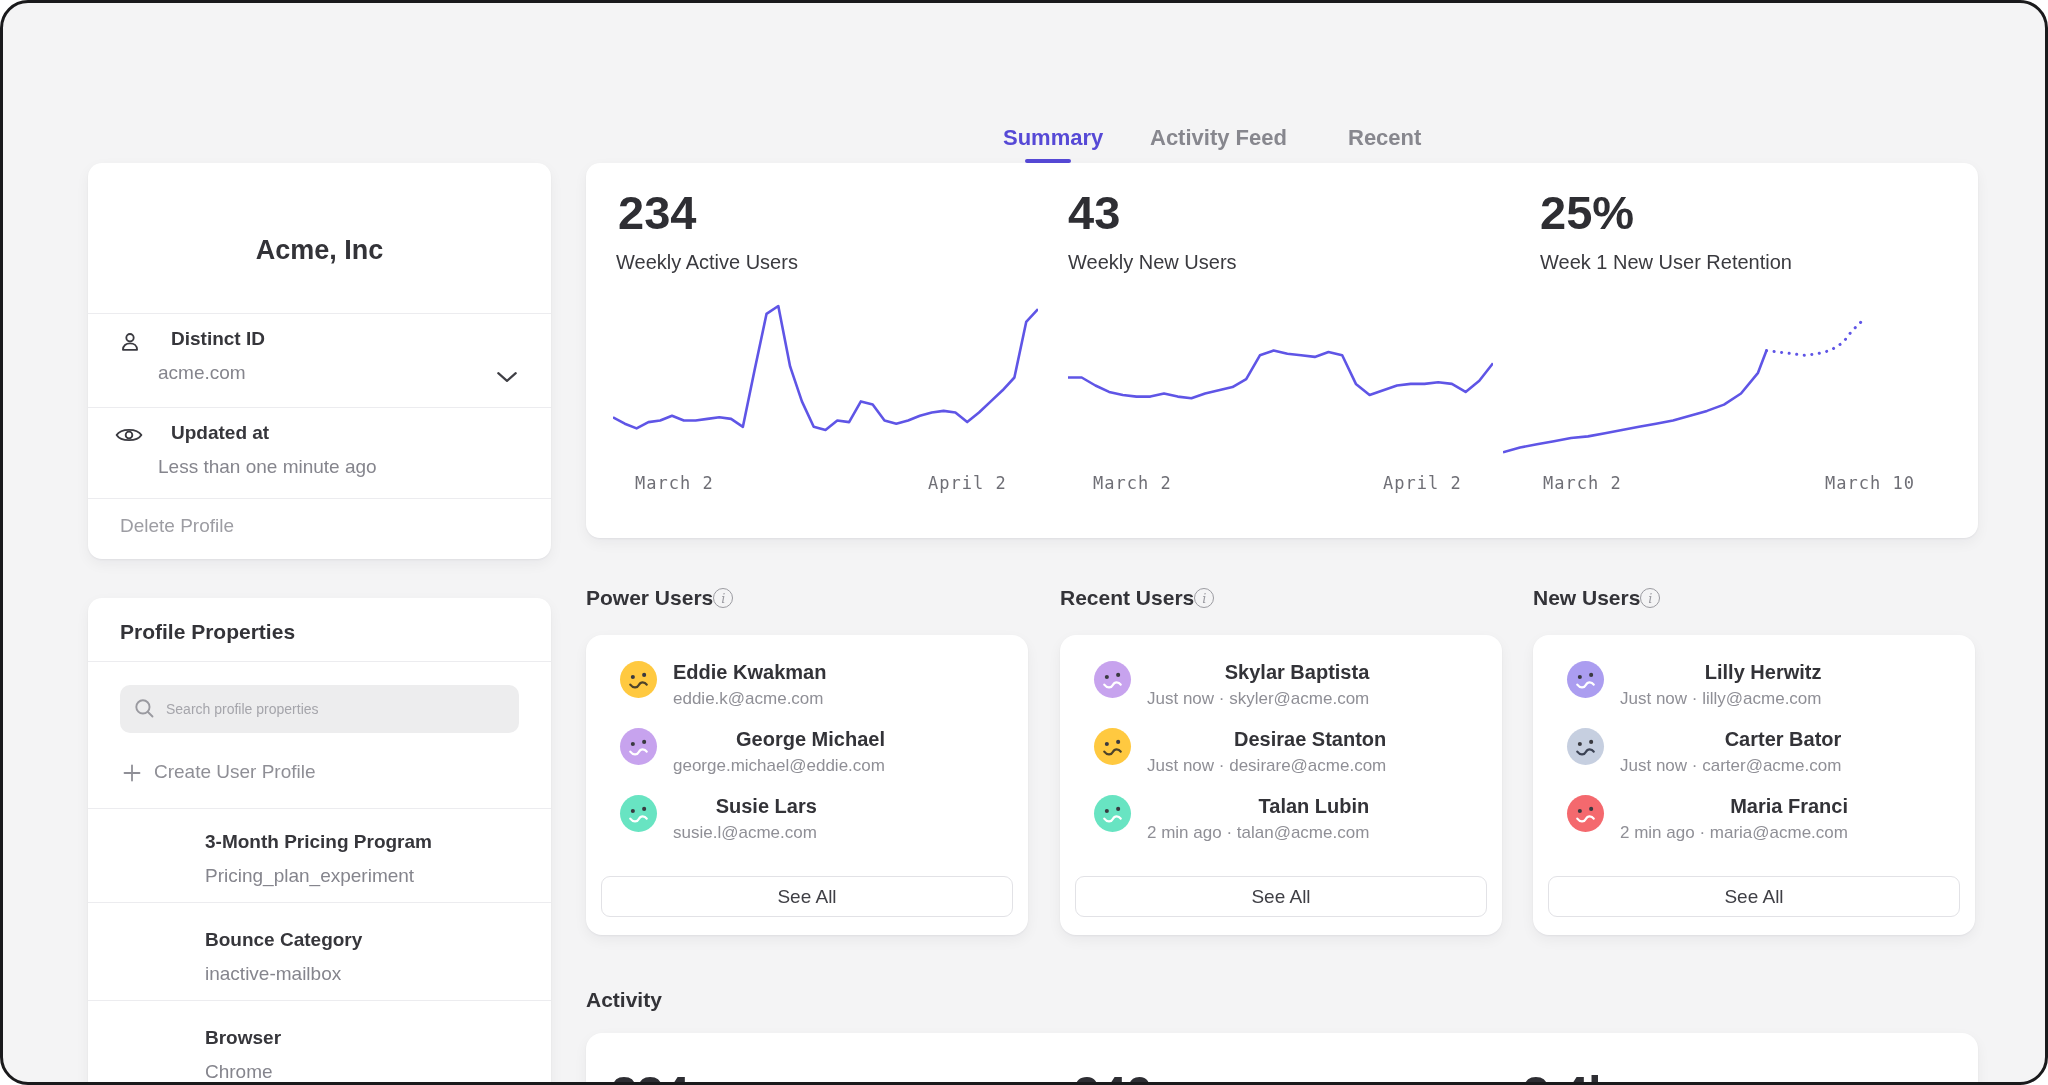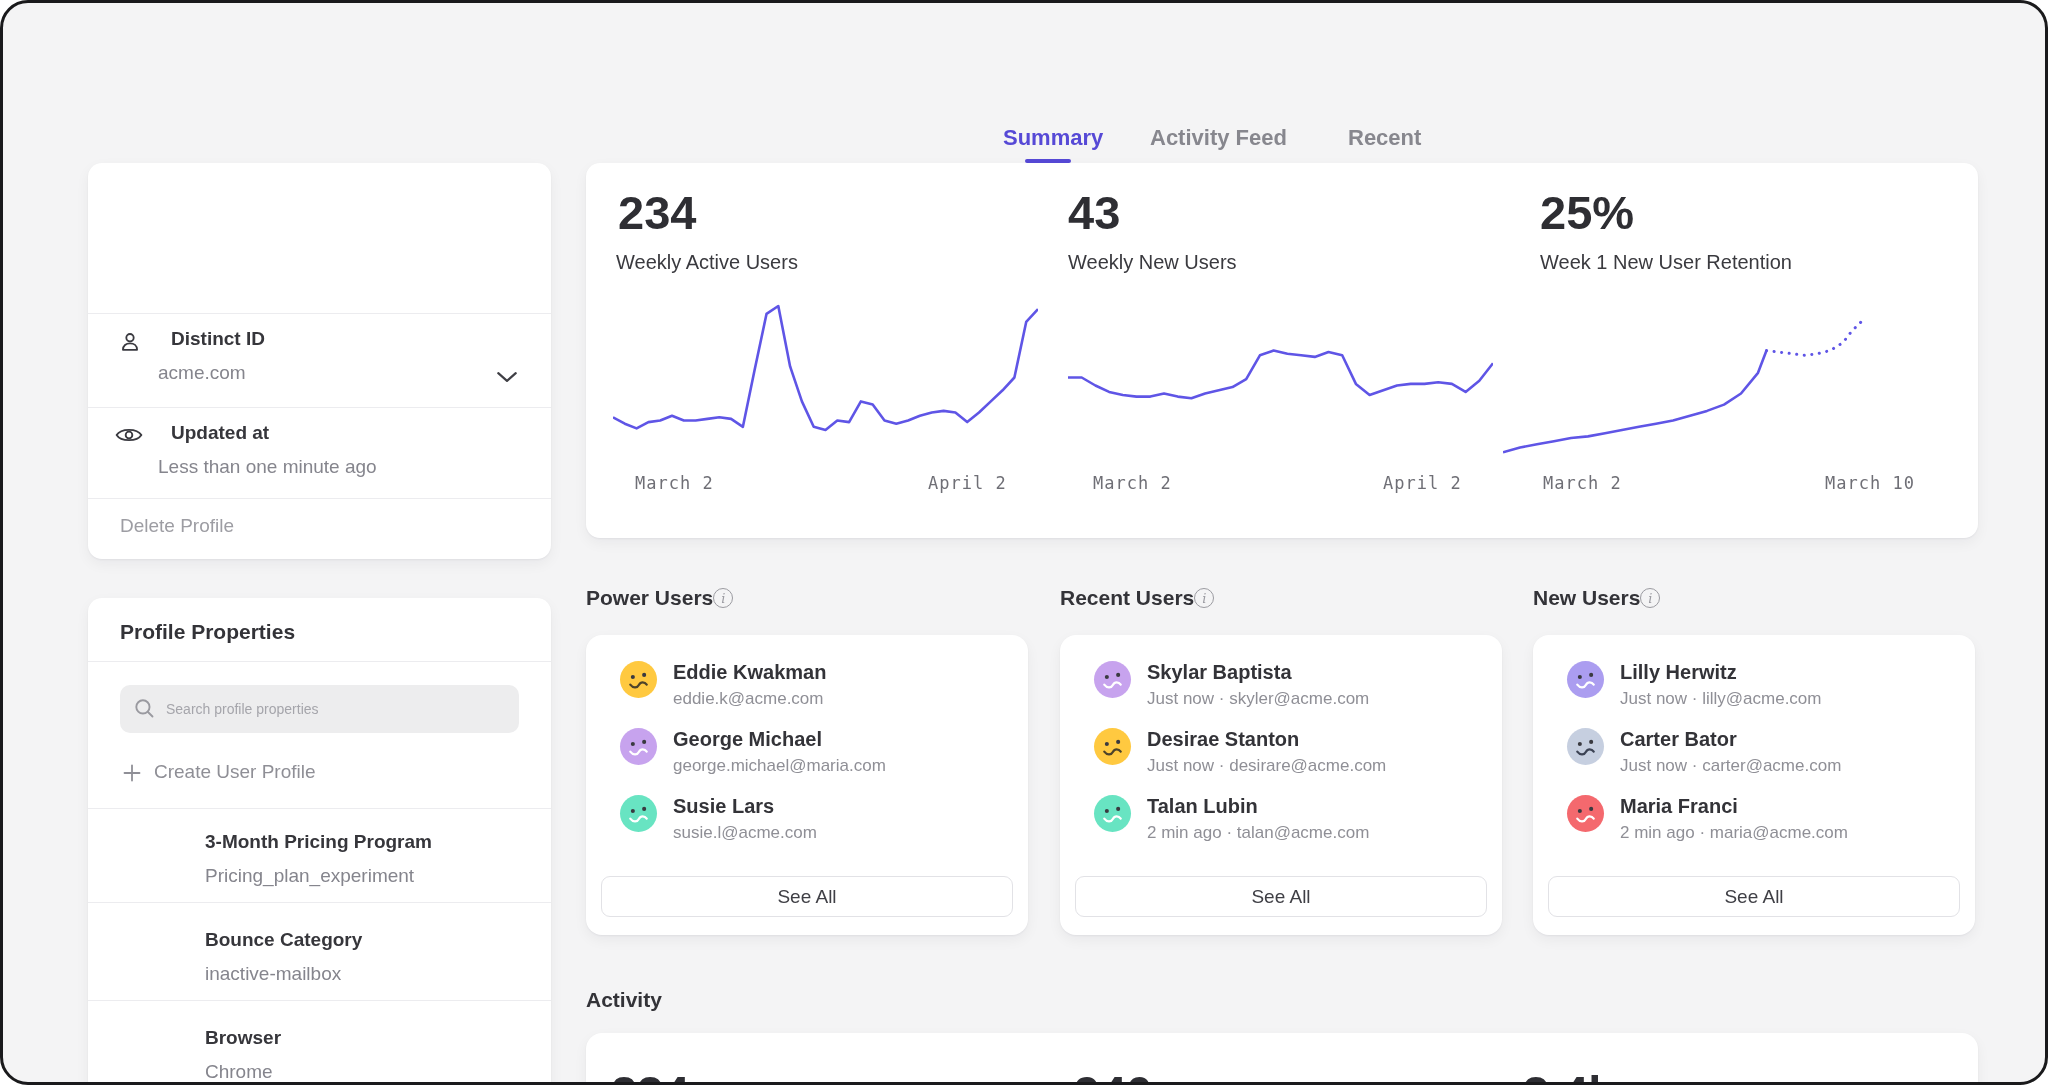--- a/index.html
+++ b/index.html
@@ -70,21 +70,21 @@
   .section-header { position:absolute; top:583px; display:flex; align-items:center; }
   .section-header .hdr { font-size:21px; font-weight:700; color:#333338; }
   .info-icon {
     width:20px; height:20px; border:1.5px solid #9b9ba1; border-radius:50%;
     display:inline-flex; align-items:center; justify-content:center;
     font-family:"DejaVu Serif", serif; font-style:italic; font-size:13px; color:#9b9ba1;
   }
   .users-card { top:632px; width:442px; height:300px; border-radius:16px; }
   .user-row { position:absolute; left:34px; display:flex; gap:16px; align-items:flex-start; cursor:pointer; }
   .user-avatar { width:37px; height:37px; border-radius:50%; flex:0 0 auto; display:flex; align-items:center; justify-content:center; }
-  .user-name { font-size:20px; font-weight:700; color:#333338; line-height:1.15; }
+  .user-name { font-size:20px; font-weight:700; color:#333338; line-height:1.15;text-align:right; }
   .user-sub { font-size:17px; color:#8f8f96; margin-top:5px; }
   .see-all {
     position:absolute; left:15px; top:241px; width:412px; height:41px;
     background:#ffffff; border:1px solid #e2e2e6; border-radius:9px;
     display:flex; align-items:center; justify-content:center;
     font-size:19px; color:#3f3f45; cursor:pointer;
   }
 
   
   .activity-card { left:583px; top:1030px; width:1392px; height:120px; border-radius:16px; }
@@ -120,20 +120,21 @@
         <path d="M1.5 9 C5.5 2.6 20.5 2.6 24.5 9 C20.5 15.4 5.5 15.4 1.5 9 Z"></path>
         <circle cx="13" cy="9" r="3.1"></circle>
       </svg>
     </span>
     <div class="row-label" style="position:absolute; left:70px; top:259px;">Updated at</div>
     <div class="row-value" style="position:absolute; left:70px; top:293px;">Less than one minute ago</div>
 
     <div class="muted-action" style="position:absolute; left:32px; top:352px;">Delete Profile</div>
   </div>
 
+  <div class="company-name">Acme, Inc</div>
 
   <div class="card props-card">
     <div class="panel-title" style="position:absolute; left:32px; top:22px;">Profile Properties</div>
     <div class="divider" style="top:63px;"></div>
     <div class="divider" style="top:210px;"></div>
     <div class="divider" style="top:304px;"></div>
     <div class="divider" style="top:402px;"></div>
 
     <span style="position:absolute; left:34px; top:165px;">
       <svg width="20" height="20" viewBox="0 0 20 20" fill="none" stroke="#8f8f96" stroke-width="1.8" stroke-linecap="round">
@@ -229,21 +230,21 @@
     <div class="user-row" style="top:93px;">
       <span class="user-avatar" style="background: rgb(199, 163, 238); color: rgb(255, 255, 255);">
         <svg width="37" height="37" viewBox="0 0 36 36">
             <circle cx="12.5" cy="15.5" r="2" fill="#3a3a40"></circle>
             <circle cx="23.5" cy="13.5" r="2" fill="#3a3a40"></circle>
             <path d="M10 23 C13 27 17 26 18.5 23 C20 20 24 20 26 23" fill="none" stroke="currentColor" stroke-width="2.2" stroke-linecap="round"></path>
           </svg>
       </span>
       <span>
           <div class="user-name">George Michael</div>
-      <div class="user-sub">george.michael@maria.com</div>
+      <div class="user-sub">george.michael@eddie.com</div>
         </span>
     </div>
     <div class="user-row" style="top:160px;">
       <span class="user-avatar" style="background: rgb(104, 228, 194); color: rgb(255, 255, 255);">
         <svg width="37" height="37" viewBox="0 0 36 36">
             <circle cx="12.5" cy="15.5" r="2" fill="#3a3a40"></circle>
             <circle cx="23.5" cy="13.5" r="2" fill="#3a3a40"></circle>
             <path d="M10 23 C13 27 17 26 18.5 23 C20 20 24 20 26 23" fill="none" stroke="currentColor" stroke-width="2.2" stroke-linecap="round"></path>
           </svg>
       </span>

